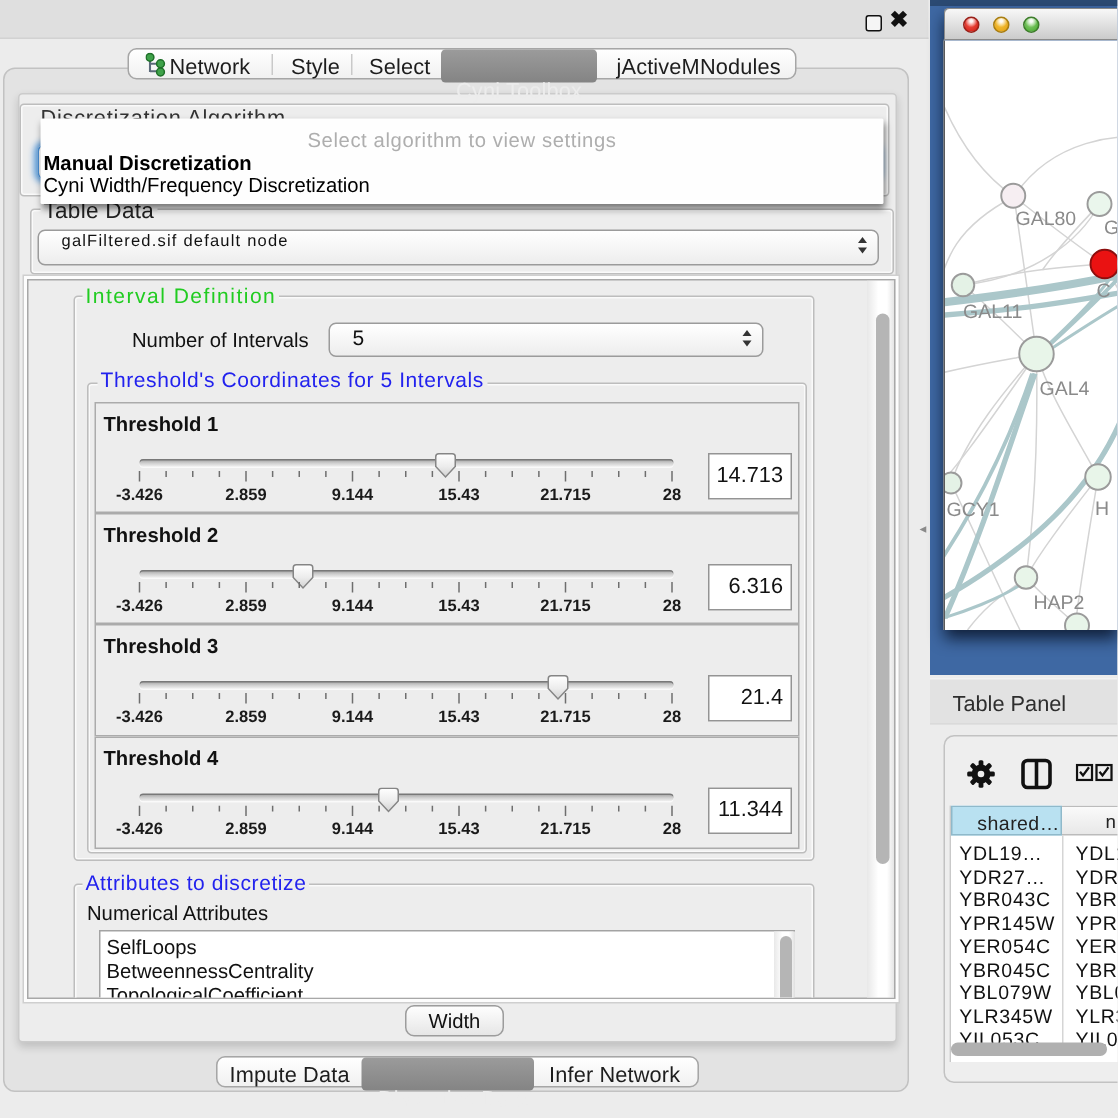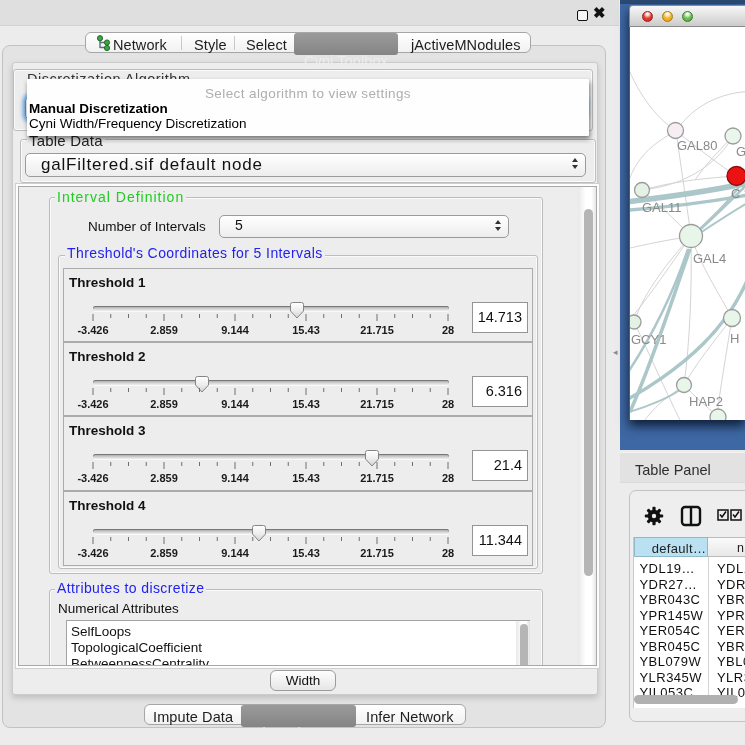--- a/index.html
+++ b/index.html
@@ -18,21 +18,21 @@
 .tabsel span { position:absolute; top:20px; font-size:14.5px; letter-spacing:0.1px; color:#ececec;text-align:center; }
 .tabsep { position:absolute; top:3px; width:1px; height:14px; background:#c9c9c9; }
 
 #mainpanel { left:2px; top:45px; width:604px; height:683px; background:#e3e3e3; border:1px solid #c2c2c2; border-radius:8px; }
 #innerpanel { left:12px; top:62px; width:586px; height:633px; background:#ededed; border:1px solid #cbcbcb; border-radius:3px; box-shadow:0 3px 6px rgba(0,0,0,.16); }
 
 .group { position:absolute; border:1px solid #bdbdbd; border-radius:3px; box-shadow:inset 0 0 0 1px #fafafa; }
 .glabel { position:absolute; font-size:14px; background:#ededed; padding:0 2px; letter-spacing:0.4px; }
 
 .combo { position:absolute; background:linear-gradient(#ffffff,#ededed); border:1px solid #9b9b9b; border-radius:5px; }
-.combo .txt { position:absolute; left:15px; top:1px; font-size:17px; letter-spacing:0.8px; color:#111; }
+.combo .txt { position:absolute; left:15px; top:1px; font-size:11px; letter-spacing:0.8px; color:#111; }
 .updown { position:absolute; width:9px; }
 .updown .u { width:0; height:0; border-left:3.5px solid transparent; border-right:3.5px solid transparent; border-bottom:4.5px solid #333; margin-bottom:2.5px; }
 .updown .d { width:0; height:0; border-left:3.5px solid transparent; border-right:3.5px solid transparent; border-top:4.5px solid #333; }
 
 #scrollpane { left:18px; top:186px; width:579px; height:480px; border:1px solid #a8a8a8; background:#ededed; overflow:hidden; box-shadow:0 0 0 2px #fdfdfd, 0 0 0 3px #cfcfcf; }
 .vsb-track { position:absolute; background:linear-gradient(90deg,#e8e8e8,#ffffff 40%,#ffffff 70%,#e0e0e0); }
 .vsb-thumb { position:absolute; background:#b5b5b5; border-radius:5px; }
 
 .tpanel { position:absolute; left:62px; width:470px; border:1px solid #ababab; background:#ededed; }
 .tpanel .tt { position:absolute; left:5px; top:6px; font-size:13.5px; font-weight:700; color:#111; }
@@ -202,22 +202,22 @@
           <span class="ticklbl" style="left:220px;top:55px">15.43</span>
           <span class="ticklbl" style="left:291px;top:55px">21.715</span>
           <span class="ticklbl" style="left:362px;top:55px">28</span>
     </div>
 
     <div class="group" style="left:48px;top:588px;width:494px;height:100px"></div>
     <span class="glabel" style="left:54px;top:579px;color:#2222ee">Attributes to discretize</span>
     <span class="abs" style="left:57px;top:600px;font-size:13.5px;font-weight:400;color:#111">Numerical Attributes</span>
     <div class="abs" id="attrlist" style="left:65px;top:619px;width:464px;height:60px">
       <div style="padding-top:3px">SelfLoops</div>
+      <div>BetweennessCentrality</div>
       <div>TopologicalCoefficient</div>
-      <div>BetweennessCentrality</div>
       <div class="vsb-track" style="left:449px;top:0;width:14px;height:60px"></div>
       <div class="vsb-thumb" style="left:453px;top:3px;width:8px;height:57px"></div>
     </div>
 
     <div class="vsb-track" style="left:577px;top:186px;width:19px;height:480px"></div>
     <div class="vsb-thumb" style="left:583px;top:208px;width:8.5px;height:367px"></div>
   </div>
 </div>
 <div class="abs" id="applybtn">Width</div>
 <div class="abs tabbar" id="bottabs">
@@ -319,21 +319,21 @@
     <rect x="2" y="2" width="18" height="18" rx="3" fill="none" stroke="#111" stroke-width="2.4"></rect>
     <line x1="11" y1="2" x2="11" y2="20" stroke="#111" stroke-width="2.4"></line>
   </svg>
   <svg style="position:absolute;left:87px;top:18px" width="26" height="12" viewBox="0 0 26 12">
     <rect x="1" y="1" width="10" height="10" fill="none" stroke="#111" stroke-width="1.5"></rect>
     <path d="M3 5.5 L5 8 L9 2.5" stroke="#111" stroke-width="1.5" fill="none"></path>
     <rect x="14" y="1" width="10" height="10" fill="none" stroke="#111" stroke-width="1.5"></rect>
     <path d="M16 5.5 L18 8 L22 2.5" stroke="#111" stroke-width="1.5" fill="none"></path>
   </svg>
   <div style="position:absolute;left:3px;top:46px;width:127px;height:171px;overflow:hidden;background:#fff;border-left:1px solid #c9c9c9">
-    <div style="position:absolute;left:0;top:0;width:74px;height:20px;background:#b9e1f1;border:1px solid #8fb9ca;text-align:center;font-size:13px;letter-spacing:0.3px;color:#222;padding:3px 0 0 16px">default…</div>
+    <div style="position:absolute;left:0;top:0;width:74px;height:20px;background:#b9e1f1;border:1px solid #8fb9ca;text-align:center;font-size:13px;letter-spacing:0.3px;color:#222;padding:3px 0 0 16px">shared…</div>
     <div style="position:absolute;left:74px;top:0;width:53px;height:20px;background:linear-gradient(#fafafa,#e8e8e8);border:1px solid #bbb;border-left:none;font-size:12.5px;color:#222;padding:3px 0 0 29px">n</div>
     <div style="position:absolute;left:74px;top:20px;width:1px;height:146px;background:#d5d5d5"></div>
     <div id="trows" style="position:absolute;left:0;top:20px;width:127px;font-size:13px;color:#111;letter-spacing:0.45px;line-height:15.55px;padding-top:4px">
           <div style="position:relative;height:15.55px">
             <span style="position:absolute;left:5.5px">YDL19…</span>
             <span style="position:absolute;left:83px">YDL1</span>
           </div>
           <div style="position:relative;height:15.55px">
             <span style="position:absolute;left:5.5px">YDR27…</span>
             <span style="position:absolute;left:83px">YDR2</span>

